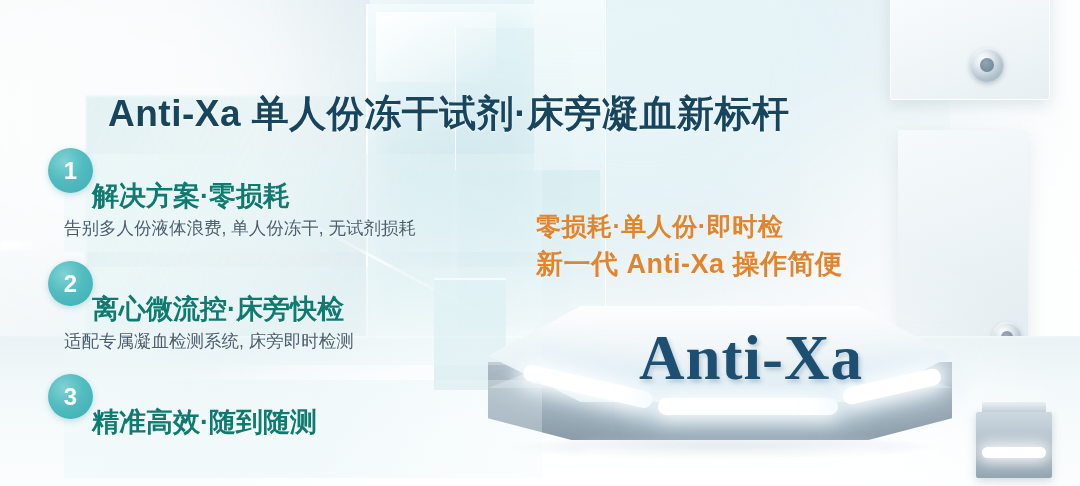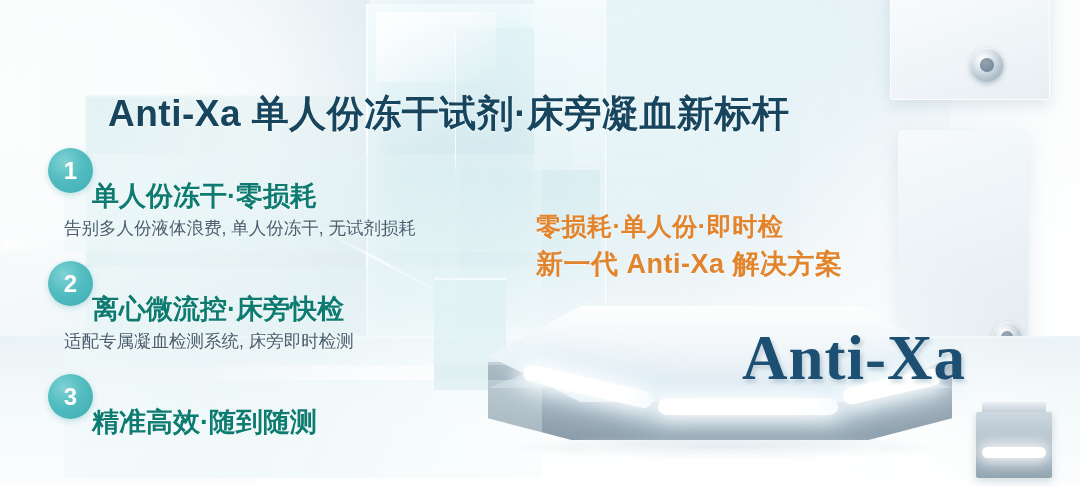--- a/index.html
+++ b/index.html
@@ -180,21 +180,21 @@
   .right-block{ position:absolute; left:536px; top:165px; width:430px; text-align:left; }
   .tag-line{
     font-size:25px; font-weight:700; color:#e2842b; letter-spacing:.5px;
     line-height:1.42; white-space:nowrap;
     text-shadow:0 1px 2px rgba(255,255,255,.55);
   }
   .tag-line.l2{ font-size:27px; }
 
   .wordmark{
     position:absolute; left:536px; top:278px; width:430px;
-    text-align:right;
+    text-align:center;
     font-family:"Liberation Serif","DejaVu Serif",serif;
     font-size:63px; font-weight:700; letter-spacing:1px;
     color:#1d4f72;
     text-shadow:2px 3px 4px rgba(90,125,150,.35), 0 1px 0 rgba(255,255,255,.5);
   }
 </style>
 </head>
 <body>
 
 <div class="banner">
@@ -256,40 +256,40 @@
 
   <div class="content">
 
     <div class="headline">Anti-Xa 单人份冻干试剂·床旁凝血新标杆</div>
 
     <div class="features">
 
       <div class="feature">
         <div class="feature-card"></div>
         <div class="badge">1</div>
-        <div class="f-title">单人份冻干·零损耗</div>
+        <div class="f-title">解决方案·零损耗</div>
         <div class="f-desc">告别多人份液体浪费, 单人份冻干, 无试剂损耗</div>
       </div>
 
       <div class="feature">
         <div class="feature-card"></div>
         <div class="badge">2</div>
         <div class="f-title">离心微流控·床旁快检</div>
         <div class="f-desc">适配专属凝血检测系统, 床旁即时检测</div>
       </div>
 
       <div class="feature">
         <div class="feature-card"></div>
         <div class="badge">3</div>
         <div class="f-title">精准高效·随到随测</div>
       </div>
 
     </div>
 
     <div class="right-block">
       <div class="tag-line l1">零损耗·单人份·即时检</div>
-      <div class="tag-line l2">新一代 Anti-Xa 解决方案</div>
+      <div class="tag-line l2">新一代 Anti-Xa 操作简便</div>
     </div>
 
     <div class="wordmark">Anti-Xa</div>
 
   </div>
 </div>
 
 </body></html>

